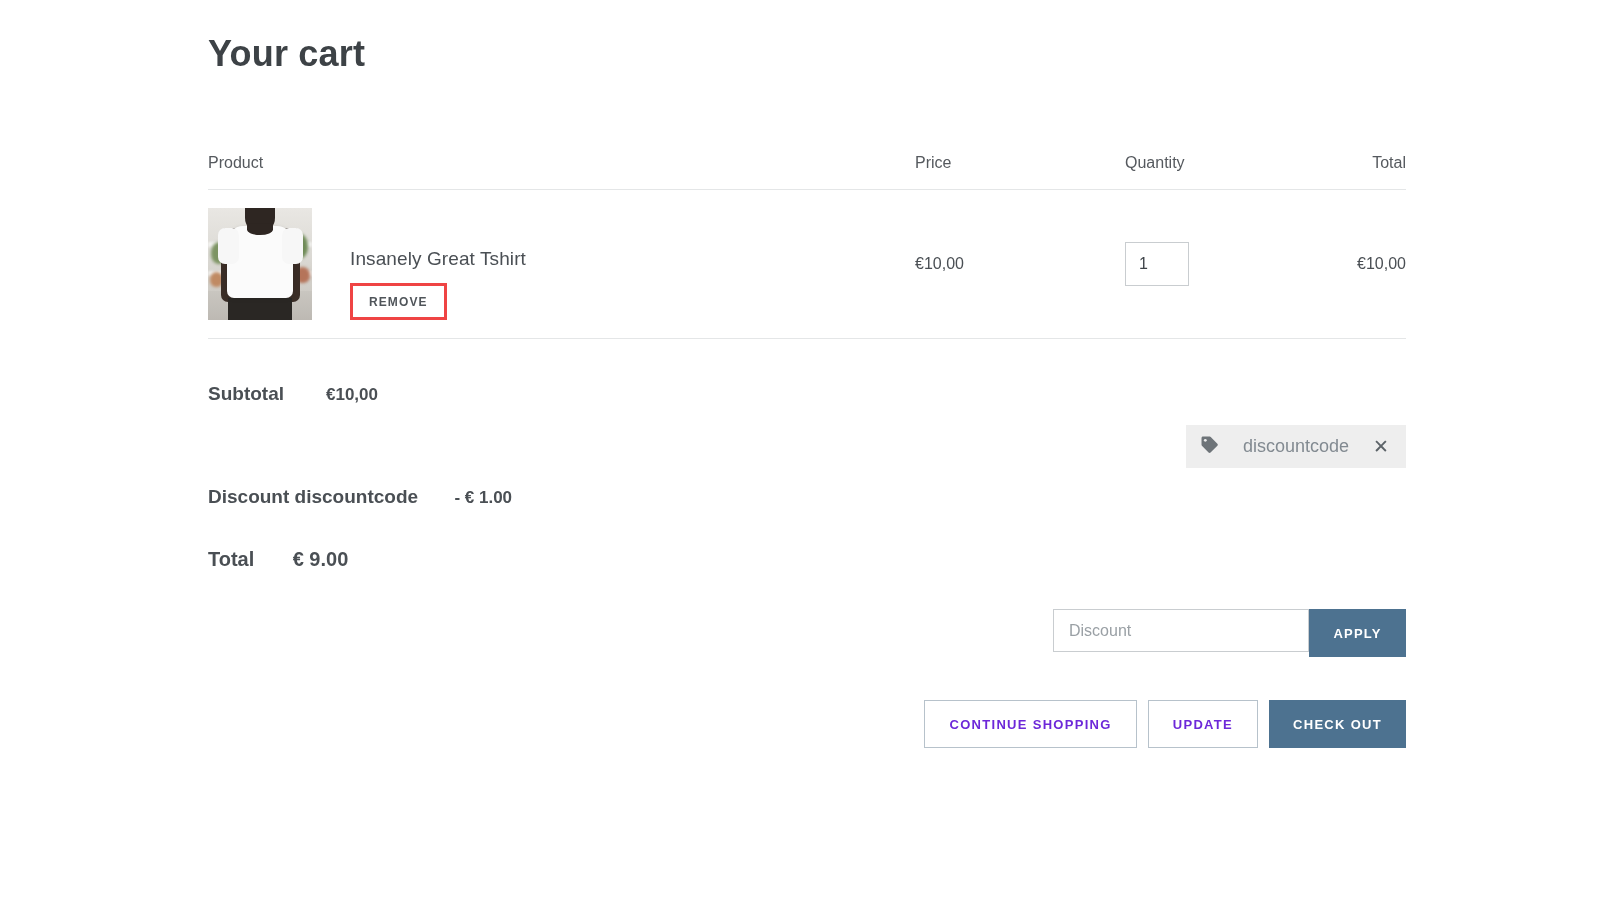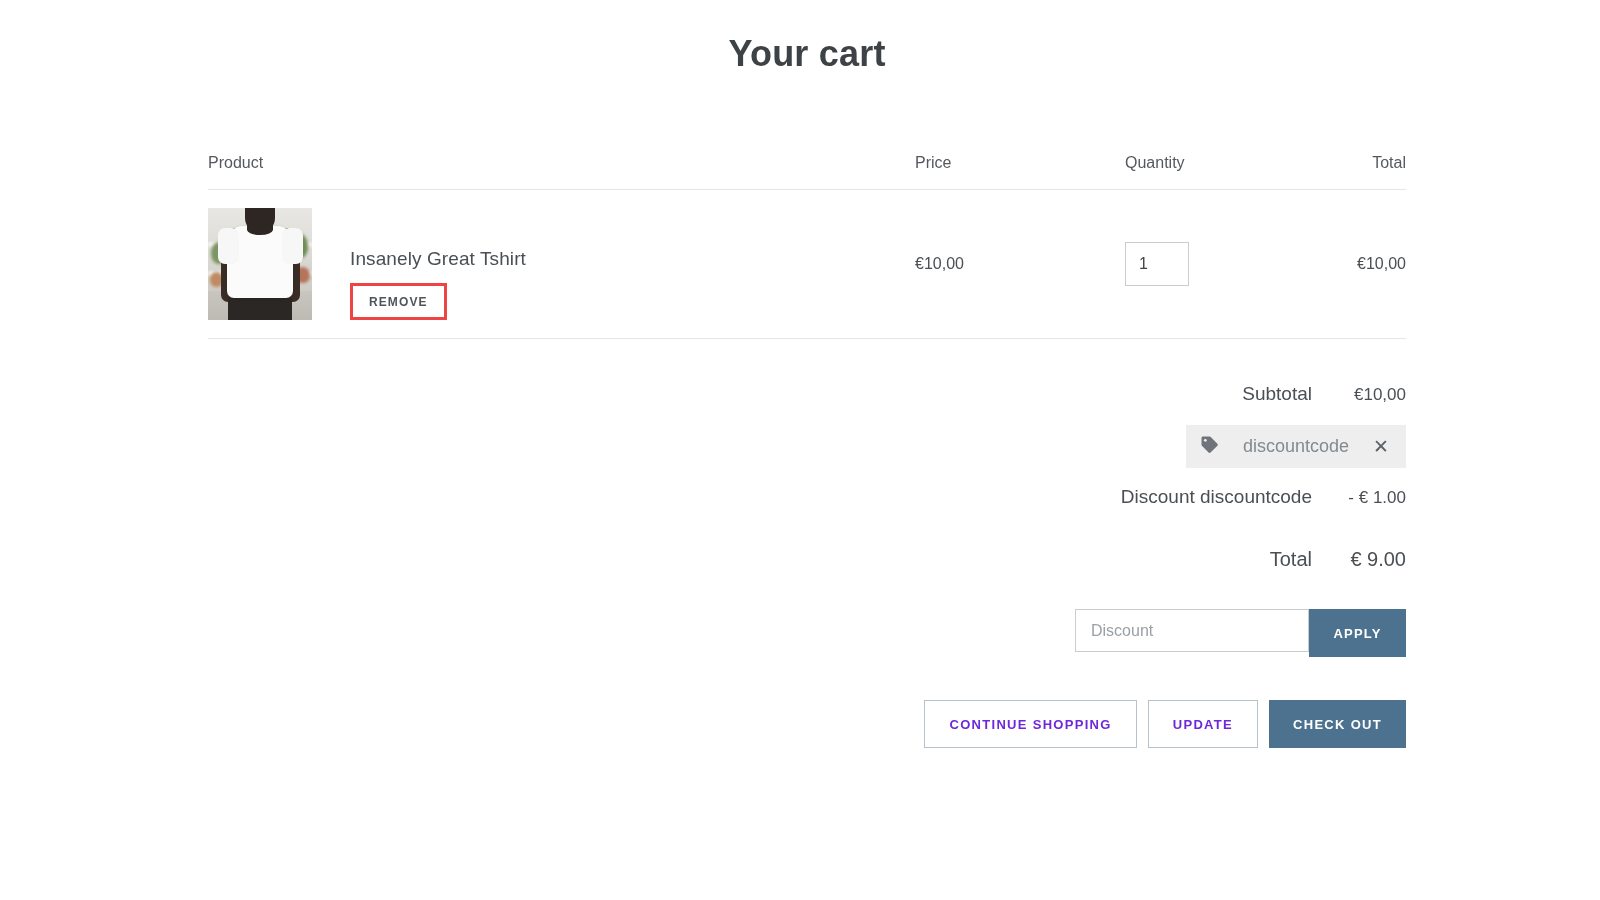--- a/index.html
+++ b/index.html
@@ -24,21 +24,21 @@
     position: absolute;
     left: 208px;
     top: 0;
     width: 1198px;
   }
 
   
   .page-title {
     margin: 0;
     padding-top: 33px;
-    text-align: center;
+    text-align: left;
     font-size: 36px;
     font-weight: bold;
     color: #3d4246;
     letter-spacing: 0.2px;
   }
 
   
   .cart-head {
     display: flex;
     align-items: flex-end;
@@ -165,23 +165,23 @@
     outline: none;
   }
 
   
   .totals {
     margin-top: 44px;
     text-align: right;
   }
   .tot-row {
     display: flex;
-    justify-content: flex-end;
     align-items: baseline;
     margin-bottom: 4px;
+    font-weight: bold;
   }
   .tot-label {
     font-size: 19px;
     color: #4a4f54;
     padding-right: 30px;
   }
   .tot-value {
     font-size: 17px;
     color: #4a4f54;
     min-width: 64px;
@@ -216,21 +216,21 @@
     line-height: 1;
     cursor: pointer;
   }
 
   .discount-row {
     display: flex;
     justify-content: flex-end;
     margin-top: 38px;
   }
   .discount-input {
-    width: 234px;
+    width: 256px;
     height: 43px;
     box-sizing: border-box;
     border: 1px solid #c9cdd0;
     background: #fff;
     padding: 0 15px;
     font-family: "Liberation Sans", sans-serif;
     font-size: 16px;
     color: #3f4449;
     outline: none;
   }

